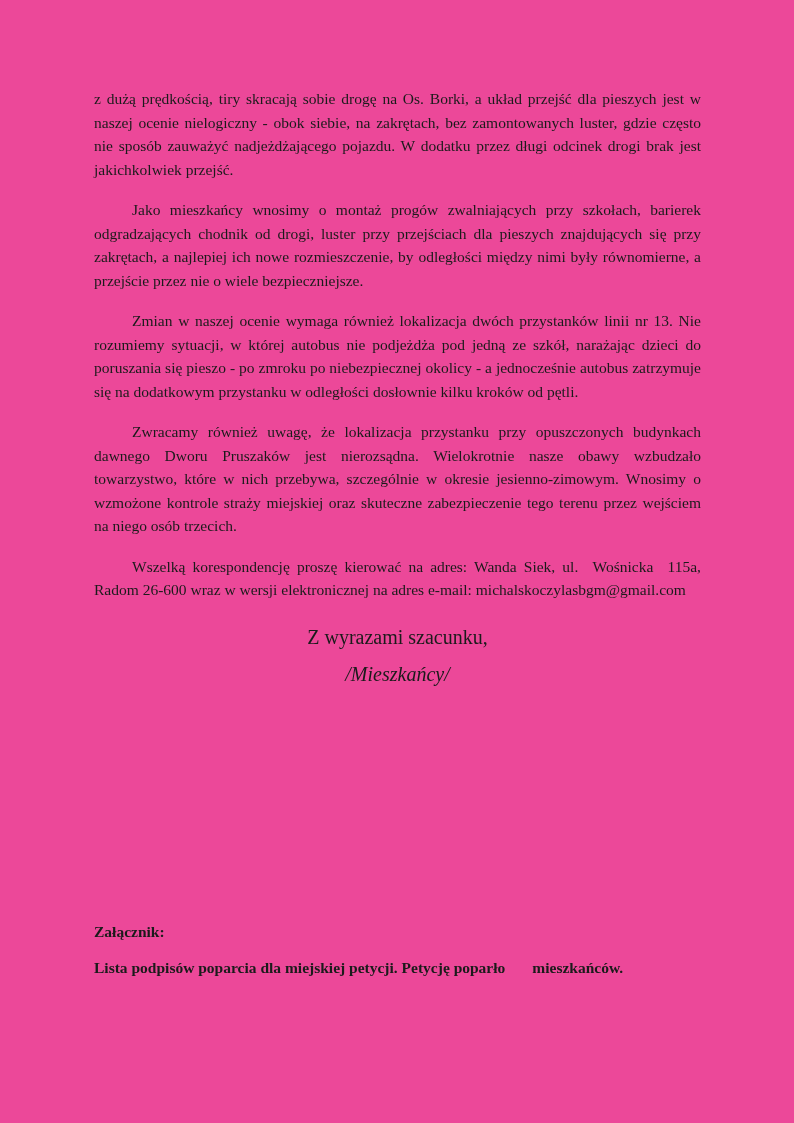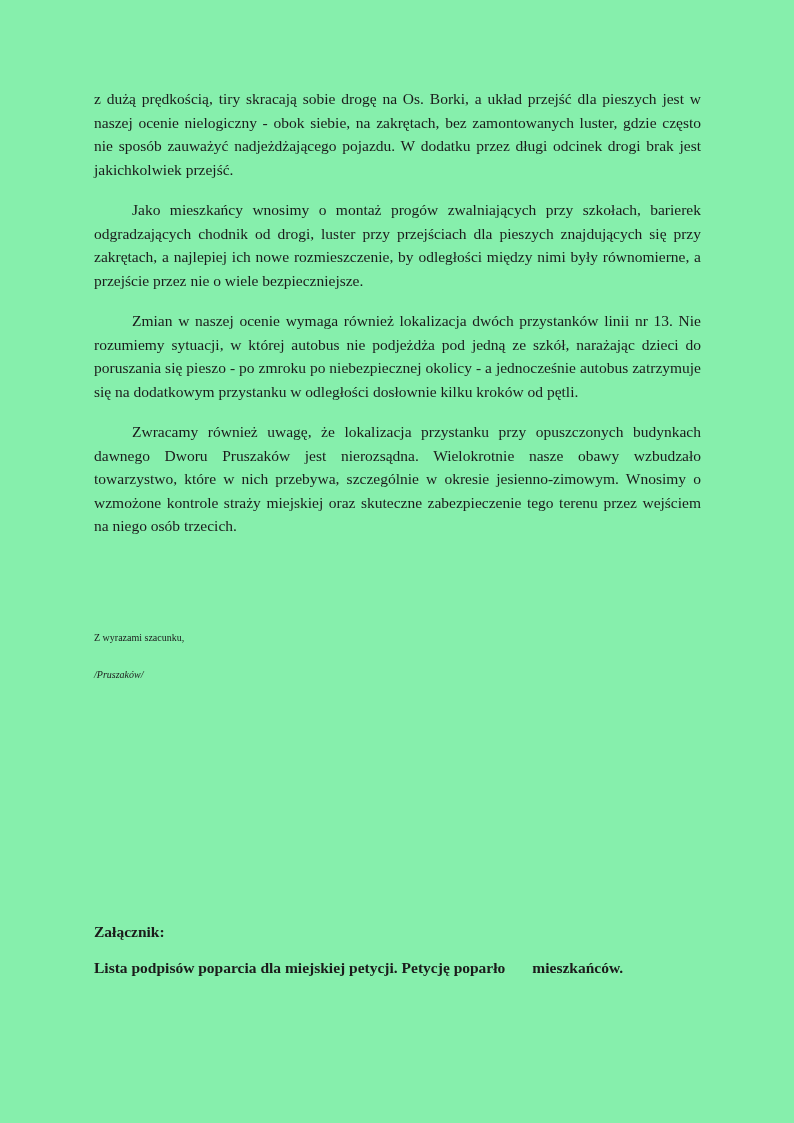--- a/index.html
+++ b/index.html
@@ -11,21 +11,21 @@
     height: 1123px;
     background: #ffffff;
     position: relative;
     overflow: hidden;
     font-family: "Liberation Serif", "DejaVu Serif", serif;
     color: #1b1b1b;
   }
   .page {
     position: absolute;
     inset: 0;
-    background: #86efac;
+    background: #ec4899;
   }
   .letter-body {
     position: absolute;
     left: 94px;
     top: 87px;
     width: 607px;
     font-size: 15.5px;
     line-height: 23.5px;
   }
   p {
@@ -36,22 +36,22 @@
     text-justify: inter-word;
   }
   .para.indent {
     text-indent: 38px;
   }
   .closing-block {
     position: absolute;
     top: 626px;
     right: 93px;
     left: 94px;
-    text-align: left;
-    font-size: 10px;
+    text-align: center;
+    font-size: 20px;
     line-height: 23.5px;
   }
   .closing-block .salutation {
     margin: 0;
   }
   .closing-block .signature {
     margin: 13px 0 0 0;
     font-style: italic;
   }
   .attachment-block {
@@ -77,25 +77,26 @@
 </head>
 <body>
 
 <div class="page">
 
   <div class="letter-body">
     <p class="para">z dużą prędkością, tiry skracają sobie drogę na Os. Borki, a układ przejść dla pieszych jest w naszej ocenie nielogiczny - obok siebie, na zakrętach, bez zamontowanych luster, gdzie często nie sposób zauważyć nadjeżdżającego pojazdu. W dodatku przez długi odcinek drogi brak jest jakichkolwiek przejść.</p>
     <p class="para indent">Jako mieszkańcy wnosimy o montaż progów zwalniających przy szkołach, barierek odgradzających chodnik od drogi, luster przy przejściach dla pieszych znajdujących się przy zakrętach, a najlepiej ich nowe rozmieszczenie, by odległości między nimi były równomierne, a przejście przez nie o wiele bezpieczniejsze.</p>
     <p class="para indent">Zmian w naszej ocenie wymaga również lokalizacja dwóch przystanków linii nr 13. Nie rozumiemy sytuacji, w której autobus nie podjeżdża pod jedną ze szkół, narażając dzieci do poruszania się pieszo - po zmroku po niebezpiecznej okolicy - a jednocześnie autobus zatrzymuje się na dodatkowym przystanku w odległości dosłownie kilku kroków od pętli.</p>
     <p class="para indent">Zwracamy również uwagę, że lokalizacja przystanku przy opuszczonych budynkach dawnego Dworu Pruszaków jest nierozsądna. Wielokrotnie nasze obawy wzbudzało towarzystwo, które w nich przebywa, szczególnie w okresie jesienno-zimowym. Wnosimy o wzmożone kontrole straży miejskiej oraz skuteczne zabezpieczenie tego terenu przez wejściem na niego osób trzecich.</p>
+    <p class="para indent">Wszelką korespondencję proszę kierować na adres: Wanda Siek, ul. &nbsp;Wośnicka &nbsp;115a, Radom 26-600 wraz w wersji elektronicznej na adres e-mail: michalskoczylasbgm@gmail.com</p>
   </div>
 
   <div class="closing-block">
     <p class="salutation">Z wyrazami szacunku,</p>
-    <p class="signature">/Pruszaków/</p>
+    <p class="signature">/Mieszkańcy/</p>
   </div>
 
   <div class="attachment-block">
     <p class="attachment-label">Załącznik:</p>
     <p class="attachment-line">
       <span>Lista podpisów poparcia dla miejskiej petycji. Petycję poparło</span><span class="blank-gap"></span><span>mieszkańców.</span>
     </p>
   </div>
 
 </div>

